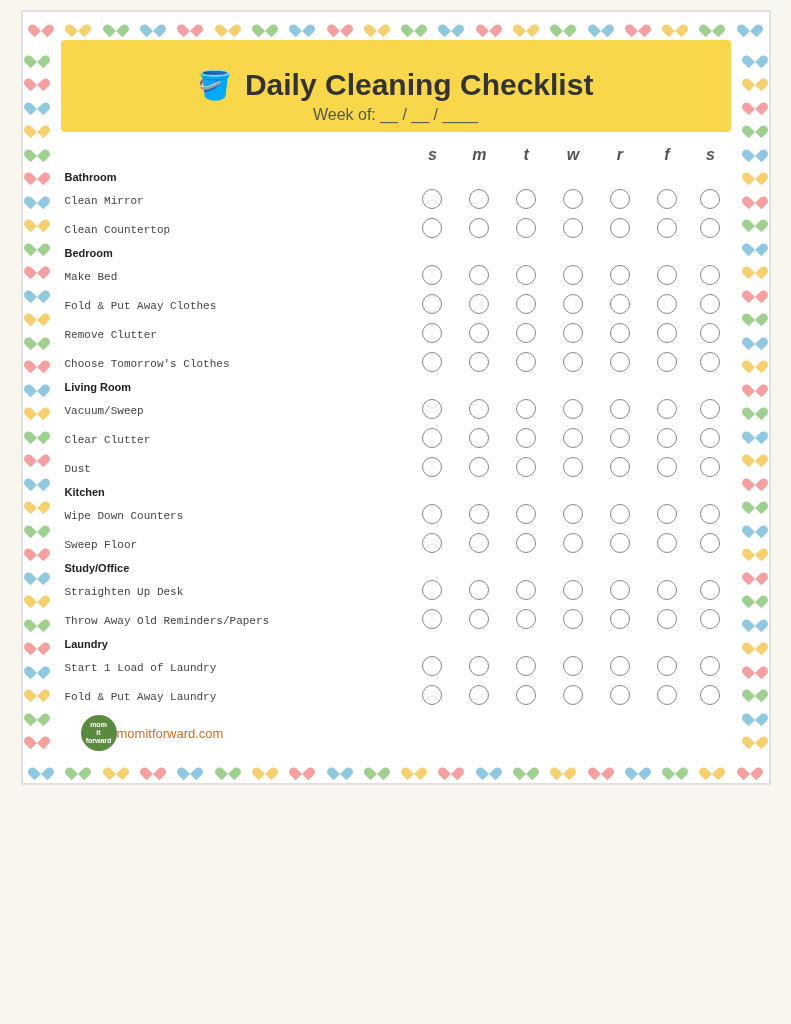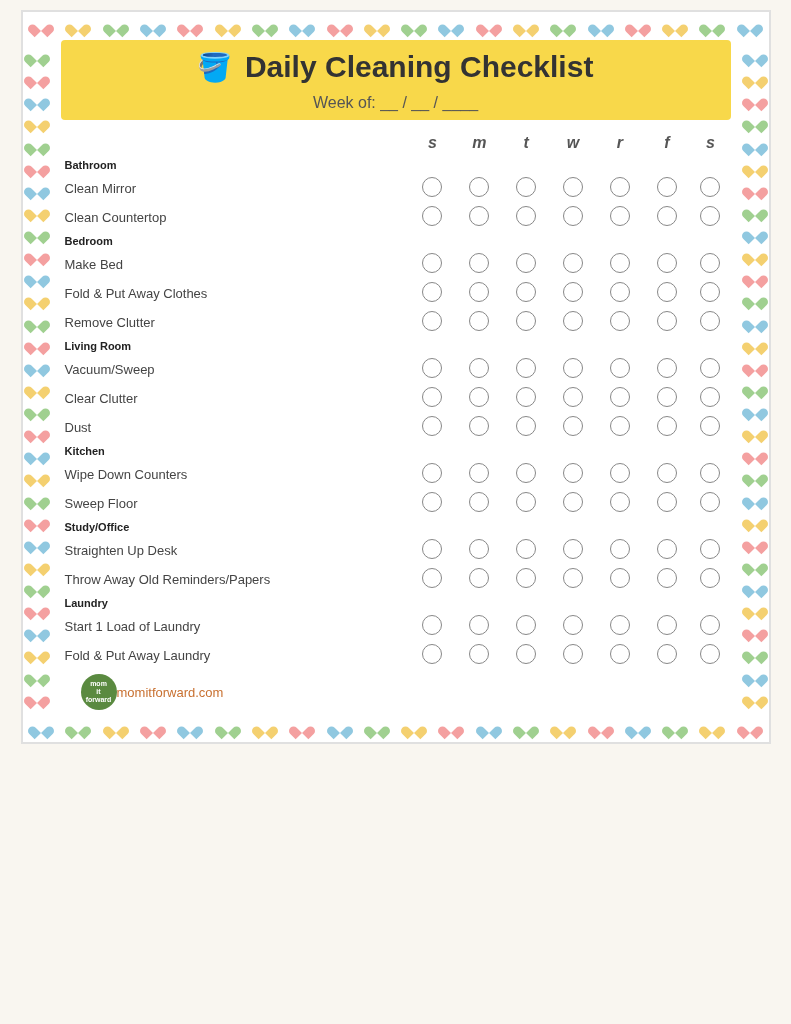--- a/index.html
+++ b/index.html
@@ -65,41 +65,41 @@
       padding: 5px 0;
     }
     .content-area {
       flex: 1;
       padding: 0 10px;
     }
     
     .header {
       background: #f8d84a;
       text-align: center;
-      padding: 10px 0 8px;
+      padding: 28px 0 8px;
       margin-bottom: 10px;
       border-radius: 4px;
     }
     .header-icon {
       display: inline-block;
       font-size: 28px;
       vertical-align: middle;
       margin-right: 8px;
     }
     .header-title {
       font-size: 30px;
       font-weight: bold;
       color: #333;
       display: inline-block;
       vertical-align: middle;
     }
     .week-of {
       font-size: 16px;
       color: #555;
-      margin-top: 10px;
+      margin-top: 4px;
     }
     
     .checklist-table {
       width: 100%;
       border-collapse: collapse;
       font-size: 13px;
     }
     .checklist-table th {
       text-align: center;
       font-size: 16px;
@@ -108,21 +108,22 @@
       padding: 4px 6px;
       font-style: italic;
     }
     .checklist-table td {
       padding: 3px 4px;
       vertical-align: middle;
     }
     .task-label {
       padding-left: 8px;
       color: #444;
-      font-size: 13px;
+      font-size: 11px;
+      font-family: Liberation Mono, monospace;
     }
     .category-label {
       font-weight: bold;
       font-size: 11px;
       color: #222;
       padding-top: 8px;
       padding-left: 0;
     }
     .circle {
       width: 20px;
@@ -303,20 +304,30 @@
               <td class="task-label">Remove Clutter</td>
               <td class="circle-cell"><span class="circle"></span></td>
               <td class="circle-cell"><span class="circle"></span></td>
               <td class="circle-cell"><span class="circle"></span></td>
               <td class="circle-cell"><span class="circle"></span></td>
               <td class="circle-cell"><span class="circle"></span></td>
               <td class="circle-cell"><span class="circle"></span></td>
               <td class="circle-cell"><span class="circle"></span></td>
             </tr>
             <tr>
+              <td class="task-label">Choose Tomorrow's Clothes</td>
+              <td class="circle-cell"><span class="circle"></span></td>
+              <td class="circle-cell"><span class="circle"></span></td>
+              <td class="circle-cell"><span class="circle"></span></td>
+              <td class="circle-cell"><span class="circle"></span></td>
+              <td class="circle-cell"><span class="circle"></span></td>
+              <td class="circle-cell"><span class="circle"></span></td>
+              <td class="circle-cell"><span class="circle"></span></td>
+            </tr>
+            <tr>
               <td colspan="8" class="category-label">Living Room</td>
             </tr>
             <tr>
               <td class="task-label">Vacuum/Sweep</td>
               <td class="circle-cell"><span class="circle"></span></td>
               <td class="circle-cell"><span class="circle"></span></td>
               <td class="circle-cell"><span class="circle"></span></td>
               <td class="circle-cell"><span class="circle"></span></td>
               <td class="circle-cell"><span class="circle"></span></td>
               <td class="circle-cell"><span class="circle"></span></td>

